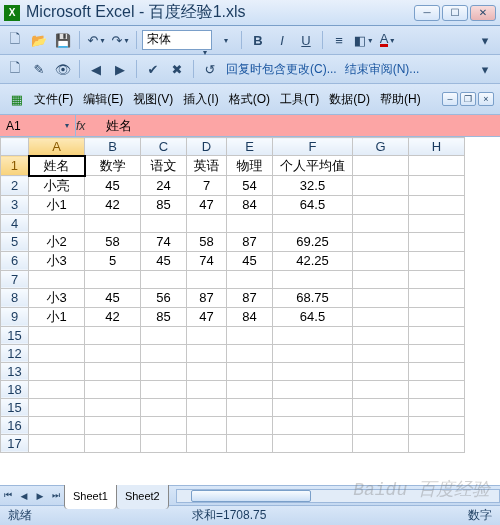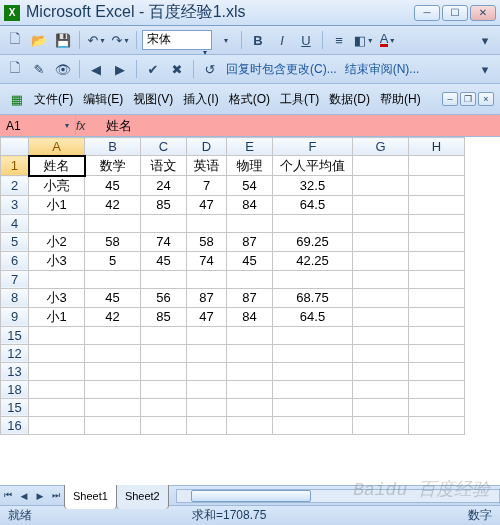--- a/index.html
+++ b/index.html
@@ -306,20 +306,31 @@
           <th class="rowhdr">16</th>
           <td></td>
           <td></td>
           <td></td>
           <td></td>
           <td></td>
           <td></td>
           <td></td>
           <td></td>
         </tr>
+        <tr>
+          <th class="rowhdr">17</th>
+          <td></td>
+          <td></td>
+          <td></td>
+          <td></td>
+          <td></td>
+          <td></td>
+          <td></td>
+          <td></td>
+        </tr>
       </tbody>
 </table>
 </div>
 
 <div class="sheettabs">
   <span class="navbtn">⏮</span>
   <span class="navbtn">◀</span>
   <span class="navbtn">▶</span>
   <span class="navbtn">⏭</span>
   <span class="tab">Sheet1</span>

